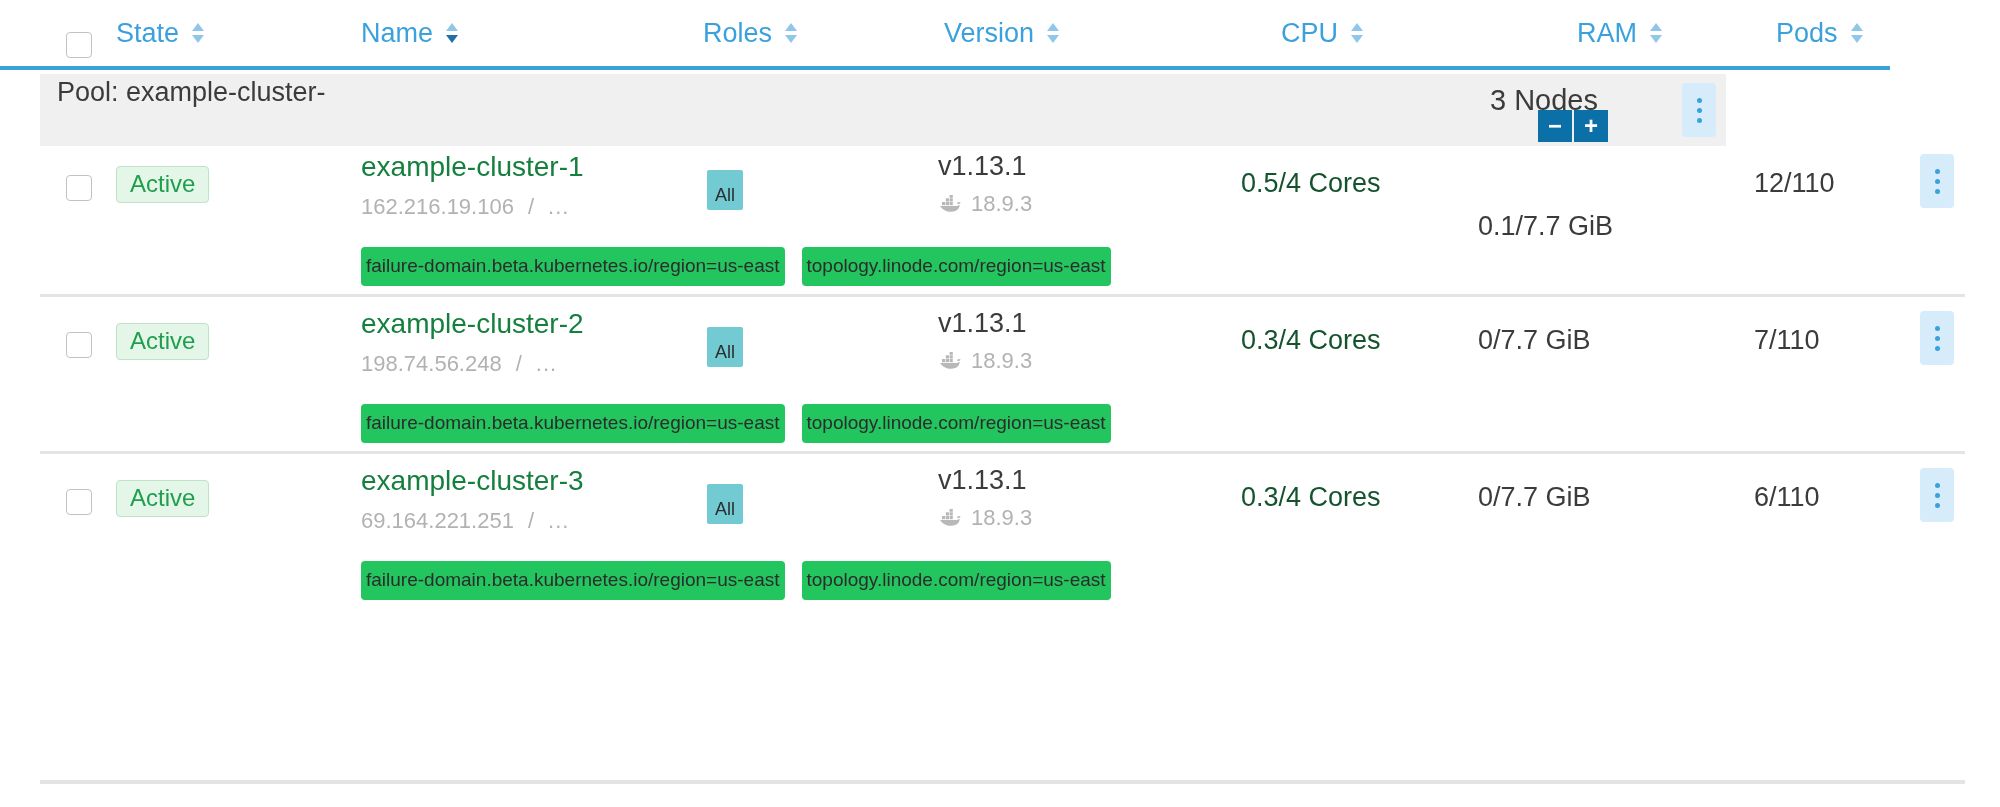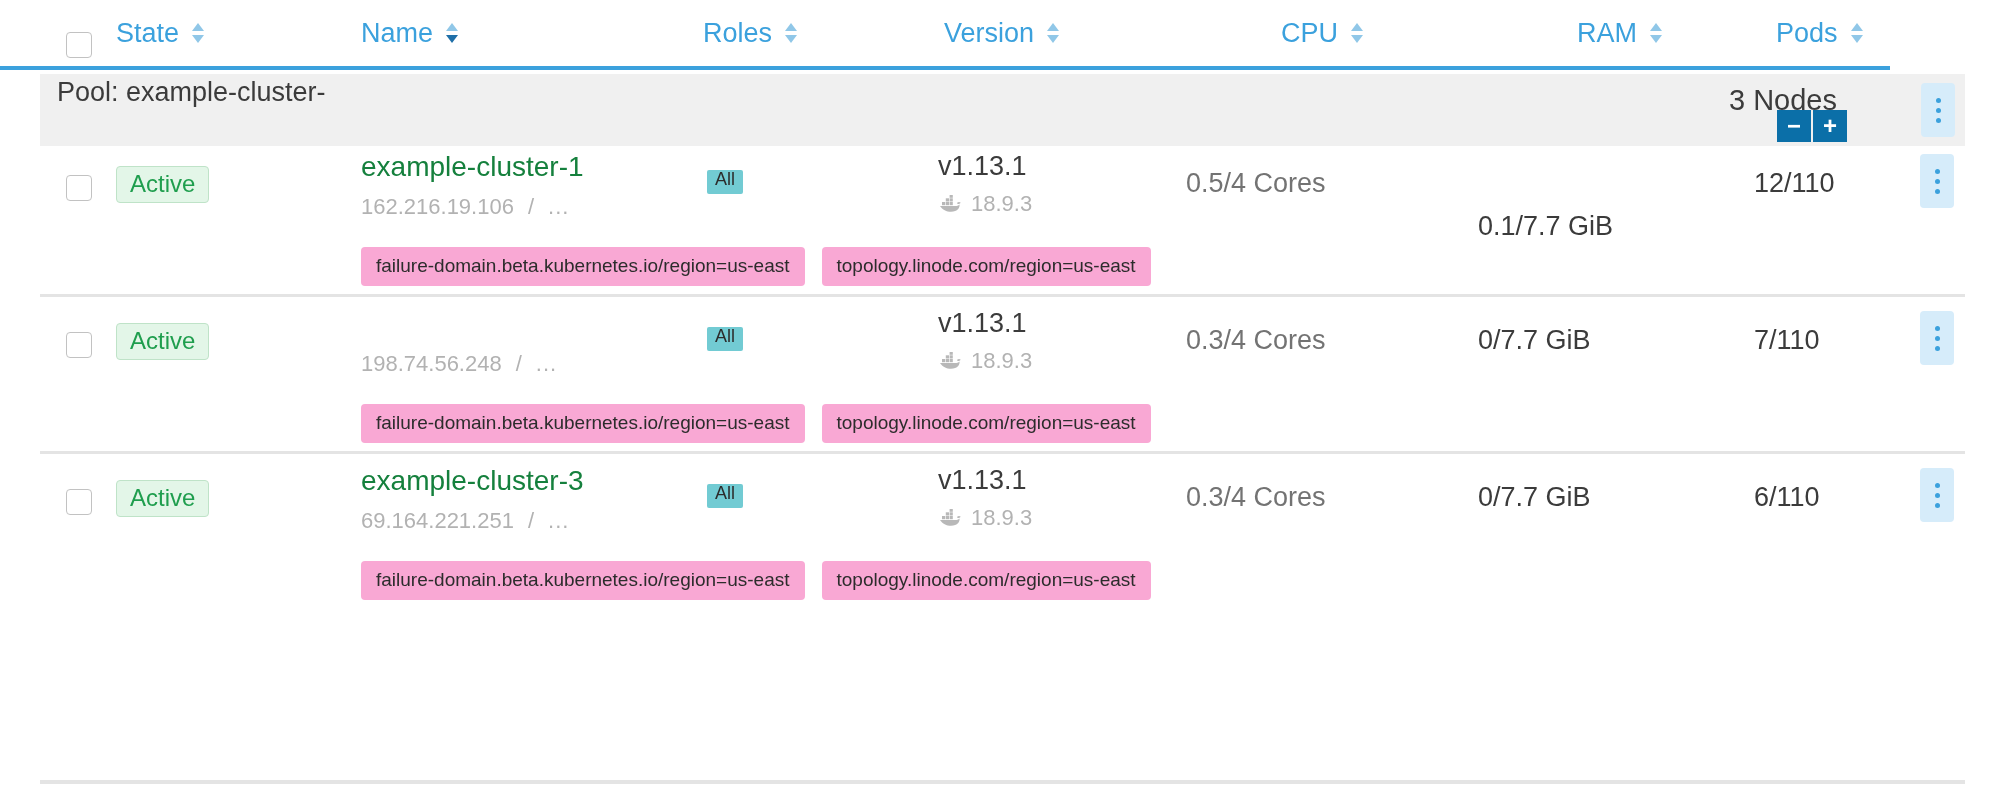--- a/index.html
+++ b/index.html
@@ -61,21 +61,21 @@
     border-radius: 4px;
     background: #fff;
     cursor: pointer;
   }
 
   
   .pool-row {
     position: absolute;
     left: 40px;
     top: 74px;
-    width: 1925px;
+    width: 1686px;
     height: 72px;
     background: #f0f0f0;
     display: block;
   }
   .pool-title {
     position: absolute;
     left: 17px;
     top: 3px;
     font-size: 27px;
     color: #3b3b3b;
@@ -195,21 +195,21 @@
   }
   .node-ip .sep { margin: 0 14px; }
   .node-ip .ell { letter-spacing: 1px; }
 
   .role-badge {
     position: absolute;
     left: 707px;
     background: #72cbd3;
     color: #2c2c2c;
     font-size: 18px;
-    padding: 0 8px 6px;
+    padding: 16px 8px 6px;
     border-radius: 2px;
     line-height: 1;
   }
 
   .version {
     position: absolute;
     left: 938px;
     font-size: 27px;
     color: #3b3b3b;
   }
@@ -217,36 +217,36 @@
     position: absolute;
     left: 938px;
     font-size: 22px;
     color: #b2b2b2;
     display: flex;
     align-items: center;
     gap: 9px;
   }
   .docker svg { display: block; }
 
-  .cpu  { left: 1186px; font-size: 27px; color: #737373; }
+  .cpu  { left: 1241px; font-size: 27px; color: #14532d; }
   .ram  { left: 1478px; font-size: 27px; color: #3b3b3b; }
   .pods { left: 1754px; font-size: 27px; color: #3b3b3b; }
   .row-kebab { position: absolute; left: 1920px; }
 
   .chips {
     position: absolute;
     left: 361px;
     display: flex;
     gap: 17px;
   }
   .chip {
-    background: #f9a8d4;
+    background: #22c55e;
     color: #2c2c2c;
     font-size: 19px;
-    padding: 9px 15px 11px;
+    padding: 9px 5px 11px;
     border-radius: 4px;
     line-height: 1;
     white-space: nowrap;
     cursor: pointer;
   }
 
   .bottom-divider {
     position: absolute;
     left: 40px;
     top: 780px;
@@ -397,20 +397,21 @@
     <div class="chips" style="top:101px;">
       <span class="chip">failure-domain.beta.kubernetes.io/region=us-east</span>
       <span class="chip">topology.linode.com/region=us-east</span>
     </div>
   </div>
 
   <div class="row-divider" style="top:294px;"></div>
   <div class="row" style="top:303px; height:147px;">
     <div class="chk row-chk cell" style="top:29px;"></div>
     <div class="badge-active" style="top:20px;">Active</div>
+    <a class="node-name" style="top:5px;">example-cluster-2</a>
     <div class="node-ip" style="top:48px;">
       <span>198.74.56.248</span><span class="sep">/</span><span class="ell">...</span>
     </div>
     <div class="role-badge" style="top:24px;">All</div>
     <div class="version cell" style="top:5px;">v1.13.1</div>
     <div class="docker" style="top:45px;">
       <svg width="24" height="18" viewBox="0 0 24 18">
         <g fill="#b8b8b8">
           <rect x="4" y="7" width="3.2" height="3.2"></rect>
           <rect x="7.8" y="7" width="3.2" height="3.2"></rect>

